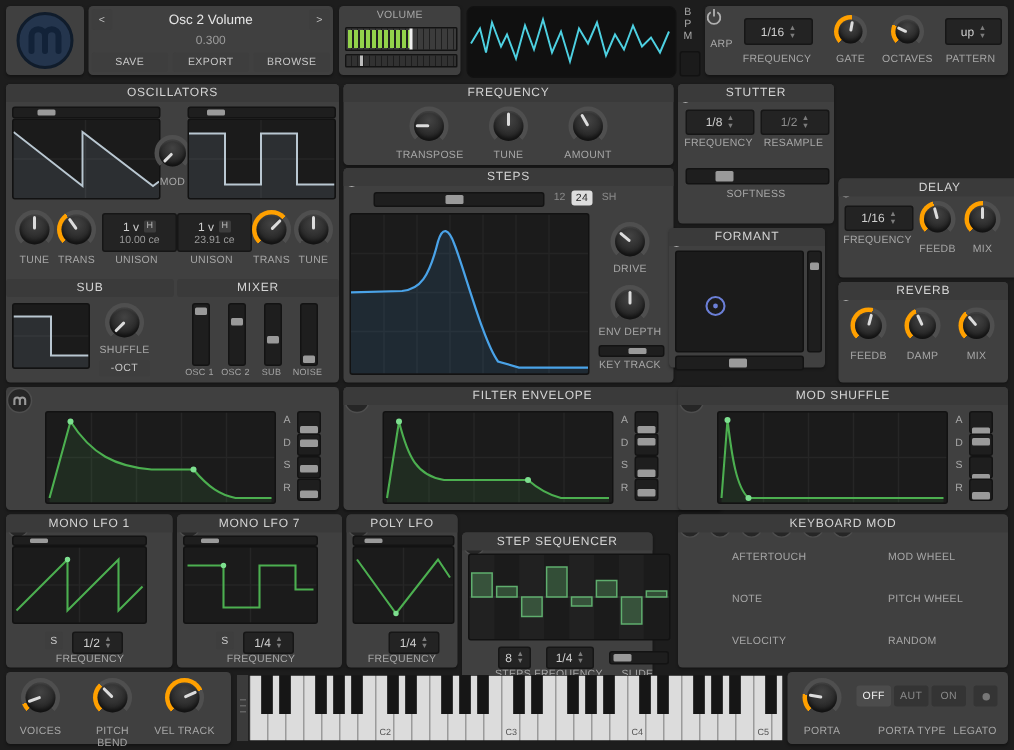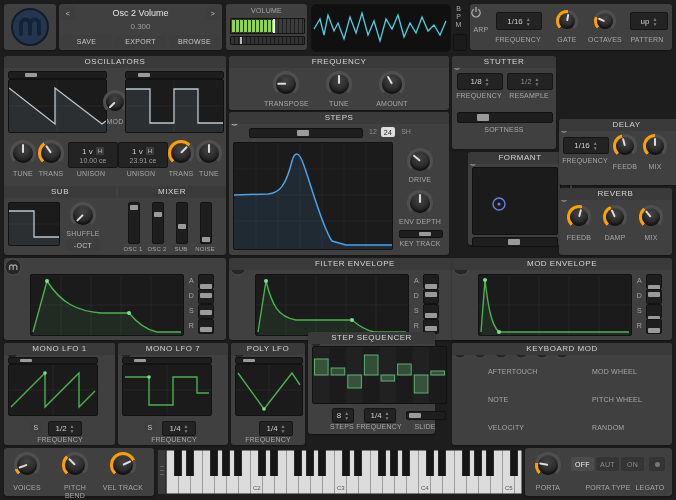--- a/index.html
+++ b/index.html
@@ -276,21 +276,21 @@
           <i>▼</i>
         </span>
     </div>
     <div class="lbl" style="left:53px;top:36px;width:48px">RESAMPLE</div>
     <div class="hsl" style="left:5px;top:56px;width:94px;height:9px;--x:20%">
         <div class="hd"></div>
       </div>
     <div class="lbl" style="left:0;top:70px;width:104px">SOFTNESS</div>
   </div>
 
-  <div class="panel" style="left:468px;top:152px;width:104px;height:93px">
+  <div class="panel" style="left:446px;top:152px;width:104px;height:93px">
     <div class="ptitle">FORMANT</div>
     <svg class="pwr" style="left:4px;top:1px;z-index:2" width="10" height="10" viewBox="0 0 12 12">
       <path d="M3.8,3.2 A4.2,4.2 0 1 0 8.2,3.2" fill="none" stroke="#b0b0b0" stroke-width="1.2"></path>
         <line x1="6" y1="1" x2="6" y2="6" stroke="#b0b0b0" stroke-width="1.2"></line>
     </svg>
     <svg class="display" style="left:4px;top:15px;width:84px;height:66px" viewBox="0 0 84 66">
       <circle cx="26" cy="36" r="6" fill="none" stroke="#6b7fd7" stroke-width="1.4"></circle>
       <circle cx="26" cy="36" r="1.6" fill="#6b7fd7"></circle>
     </svg>
     <div class="vsl" style="left:92px;top:15px;width:8px;height:66px;--y:10%">
@@ -413,21 +413,21 @@
     <div class="vsl" style="left:194px;top:46px;width:14px;height:13px;--y:60%">
         <div class="hd"></div>
       </div>
     <div class="lbl" style="left:183px;top:64px;width:9px">R</div>
     <div class="vsl" style="left:194px;top:61px;width:14px;height:13px;--y:48%">
         <div class="hd"></div>
       </div>
   </div>
 
   <div class="panel" style="left:452px;top:258px;width:220px;height:82px">
-    <div class="ptitle">MOD ENVELOPE</div>
+    <div class="ptitle">MOD SHUFFLE</div>
     <svg class="modc" style="left:5px;top:37px" width="18" height="18" viewBox="0 0 18 18">
       <circle cx="9" cy="9" r="8" fill="#262626" stroke="#4e4e4e"></circle>
       <path d="M5.6,12 V8.8 a1.8,1.8 0 0 1 3.6,0 V12 M9.2,8.8 a1.8,1.8 0 0 1 3.6,0 V12" fill="none" stroke="#9a9a9a" stroke-width="1.4"></path>
     </svg>
     <svg class="display" style="left:26px;top:16px;width:152px;height:60px" viewBox="0 0 152 60" preserveAspectRatio="none">
       <g stroke="#262626">
           <line x1="30" y1="0" x2="30" y2="60"></line>
           <line x1="60" y1="0" x2="60" y2="60"></line>
           <line x1="90" y1="0" x2="90" y2="60"></line>
           <line x1="120" y1="0" x2="120" y2="60"></line>
@@ -526,21 +526,21 @@
     <div class="sel" style="left:28px;top:78px;width:32px;height:13px">
       <span>1/4</span>
       <span class="arr">
           <i>▲</i>
           <i>▼</i>
         </span>
     </div>
     <div class="lbl" style="left:6px;top:93px;width:62px">FREQUENCY</div>
   </div>
 
-  <div class="panel" style="left:308px;top:332px;width:127px;height:102px">
+  <div class="panel" style="left:308px;top:355px;width:127px;height:102px">
     <div class="ptitle">STEP SEQUENCER</div>
     <svg class="display" style="left:4px;top:14px;width:133px;height:56px" viewBox="0 0 133 56" preserveAspectRatio="none">
       <rect x="0" y="0" width="16.6" height="56" fill="#212121"></rect>
         <rect x="33.2" y="0" width="16.6" height="56" fill="#212121"></rect>
         <rect x="66.4" y="0" width="16.6" height="56" fill="#212121"></rect>
         <rect x="99.6" y="0" width="16.6" height="56" fill="#212121"></rect>
       <line x1="0" y1="28" x2="133" y2="28" stroke="#333"></line>
       <g fill="rgba(96,175,110,.35)" stroke="#5fae6e" stroke-width="1">
         <rect x="1.5" y="12" width="13.6" height="16"></rect>
           <rect x="18.1" y="21" width="13.6" height="7"></rect>

